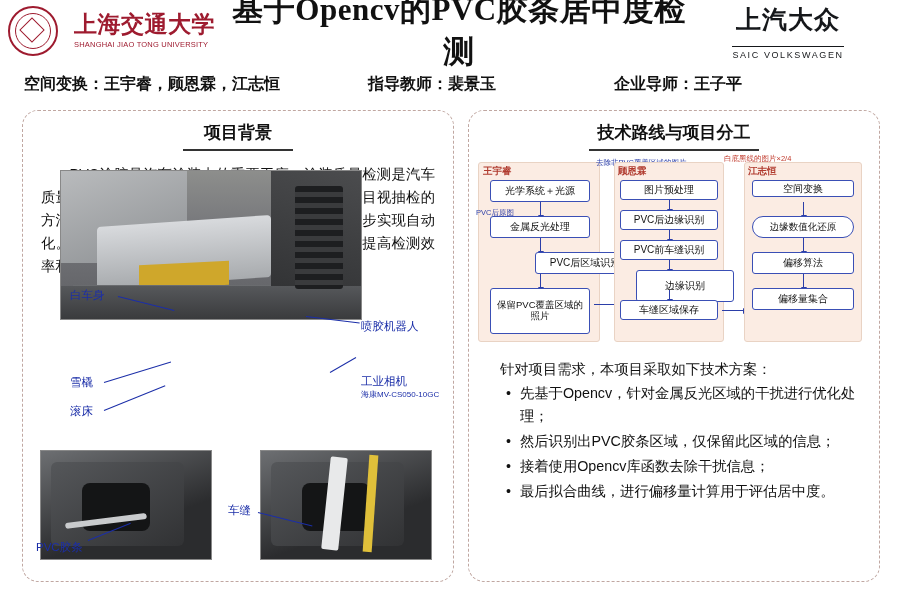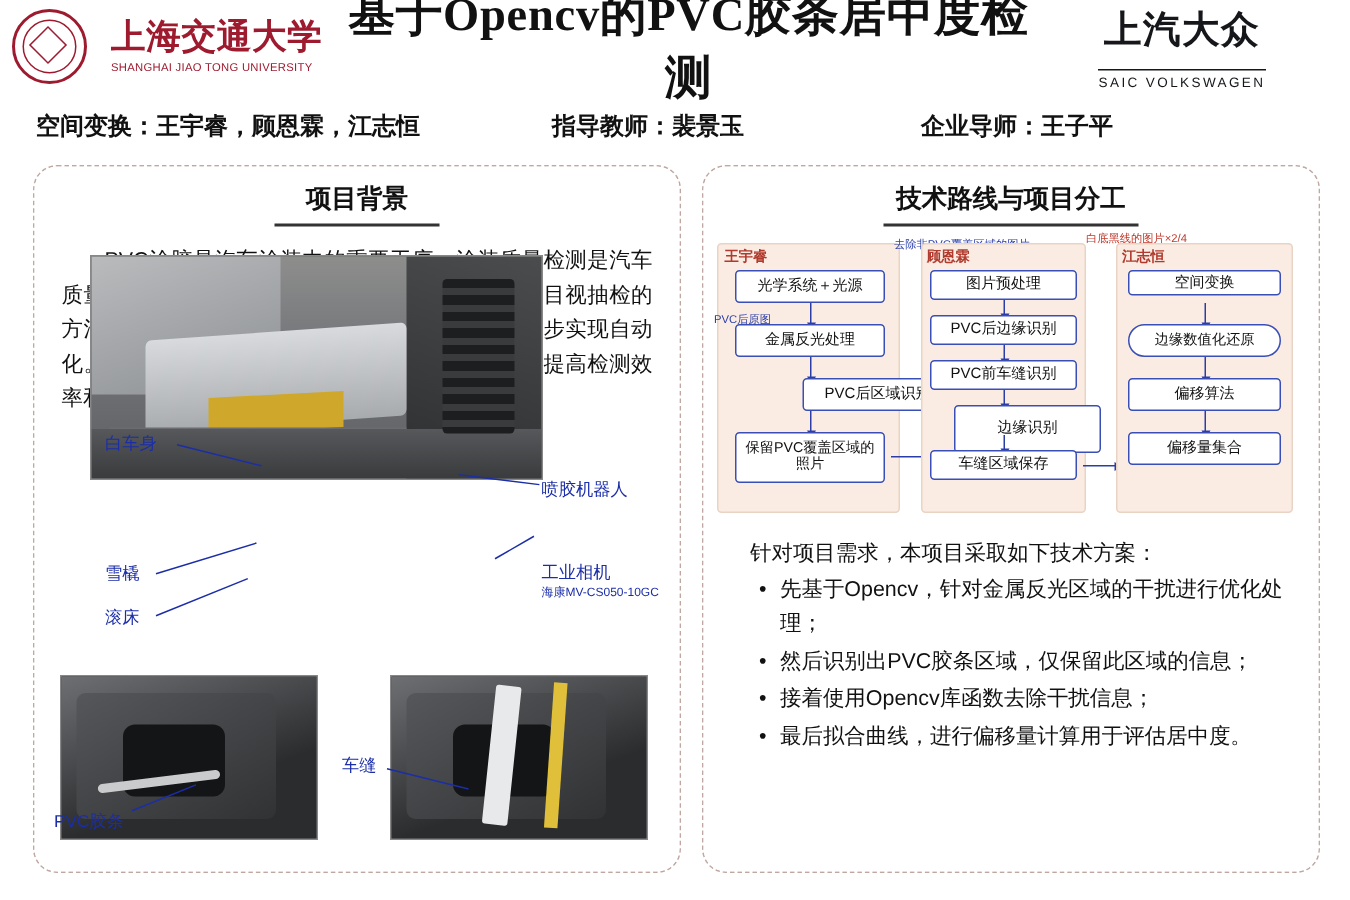--- a/index.html
+++ b/index.html
@@ -436,21 +436,21 @@
 
   <div class="col" style="left:0px; top:10px; width:122px; height:180px;"></div>
   <div class="col-name" style="left:5px; top:13px;">王宇睿</div>
 
   <div class="node" style="left:12px; top:28px; width:100px; height:22px;">光学系统＋光源</div>
   <div class="arrow-v" style="left:62px; top:50px; height:14px;"></div>
   <div class="node" style="left:12px; top:64px; width:100px; height:22px;">金属反光处理</div>
   <div class="arrow-v" style="left:62px; top:86px; height:14px;"></div>
   <div class="node" style="left:12px; top:100px; width:100px; height:22px;margin-left:45px;">PVC后区域识别</div>
   <div class="arrow-v" style="left:62px; top:122px; height:14px;"></div>
-  <div class="node" style="left:12px; top:136px; width:100px; height:34px; font-size:9.5px;">保留PVC覆盖区域的照片</div>
+  <div class="node" style="left:12px; top:136px; width:100px; height:46px; font-size:9.5px;">保留PVC覆盖区域的照片</div>
   <div class="ann" style="left:-2px; top:56px; color:#2b3ea8;">PVC后原图</div>
 
   <div class="arrow-h" style="left:116px; top:152px; width:22px;"></div>
   <div class="ann" style="left:118px; top:6px;">去除非PVC覆盖区域的图片</div>
 
   <div class="col" style="left:136px; top:10px; width:110px; height:180px;"></div>
   <div class="col-name" style="left:140px; top:13px;">顾恩霖</div>
 
   <div class="node" style="left:142px; top:28px; width:98px; height:20px;">图片预处理</div>
   <div class="arrow-v" style="left:191px; top:48px; height:10px;"></div>

